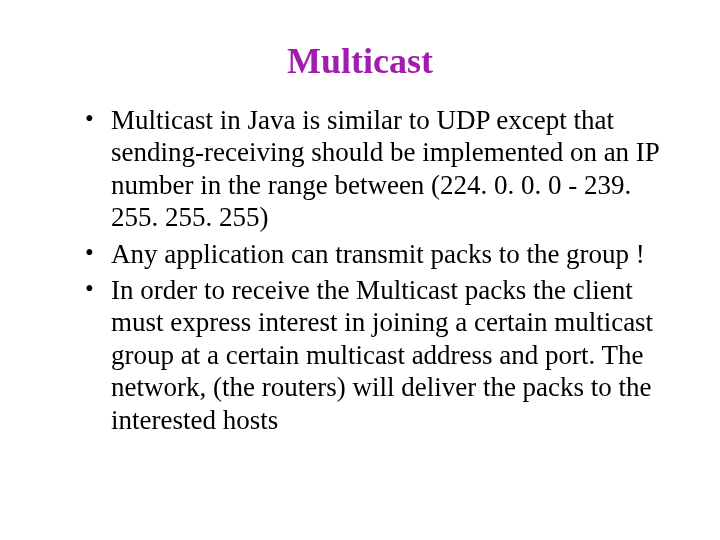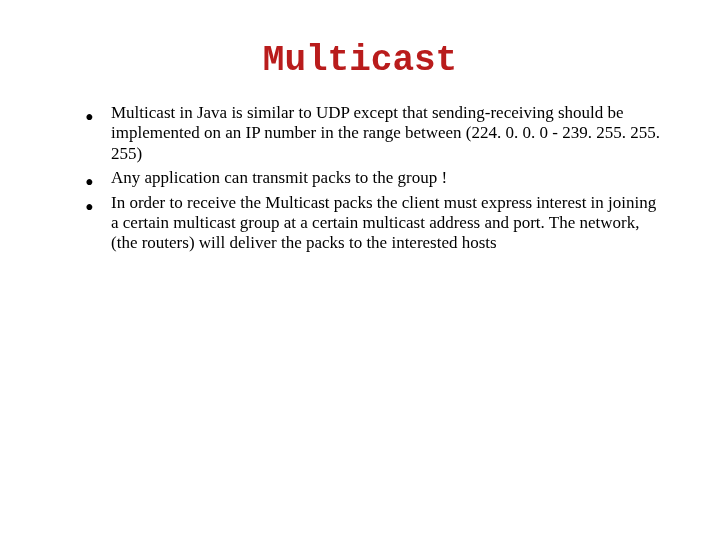--- a/index.html
+++ b/index.html
@@ -12,31 +12,30 @@
       height: 540px;
       background: #ffffff;
       font-family: "Times New Roman", Times, serif;
       padding: 40px 55px 40px 55px;
       overflow: hidden;
     }
     .slide-title {
       text-align: center;
       font-size: 36px;
       font-weight: bold;
-      color: #b91c1c;
+      color: #a21caf;
       margin-bottom: 22px;
-      font-family: Liberation Mono, monospace;
     }
     .bullet-list {
       list-style: none;
       padding-left: 30px;
     }
     .bullet-item {
       position: relative;
-      font-size: 17px;
+      font-size: 27px;
       color: #000000;
       line-height: 1.2;
       margin-bottom: 4px;
       padding-left: 26px;
     }
     .bullet-item::before {
       content: "•";
       position: absolute;
       left: 0;
       top: 0;

